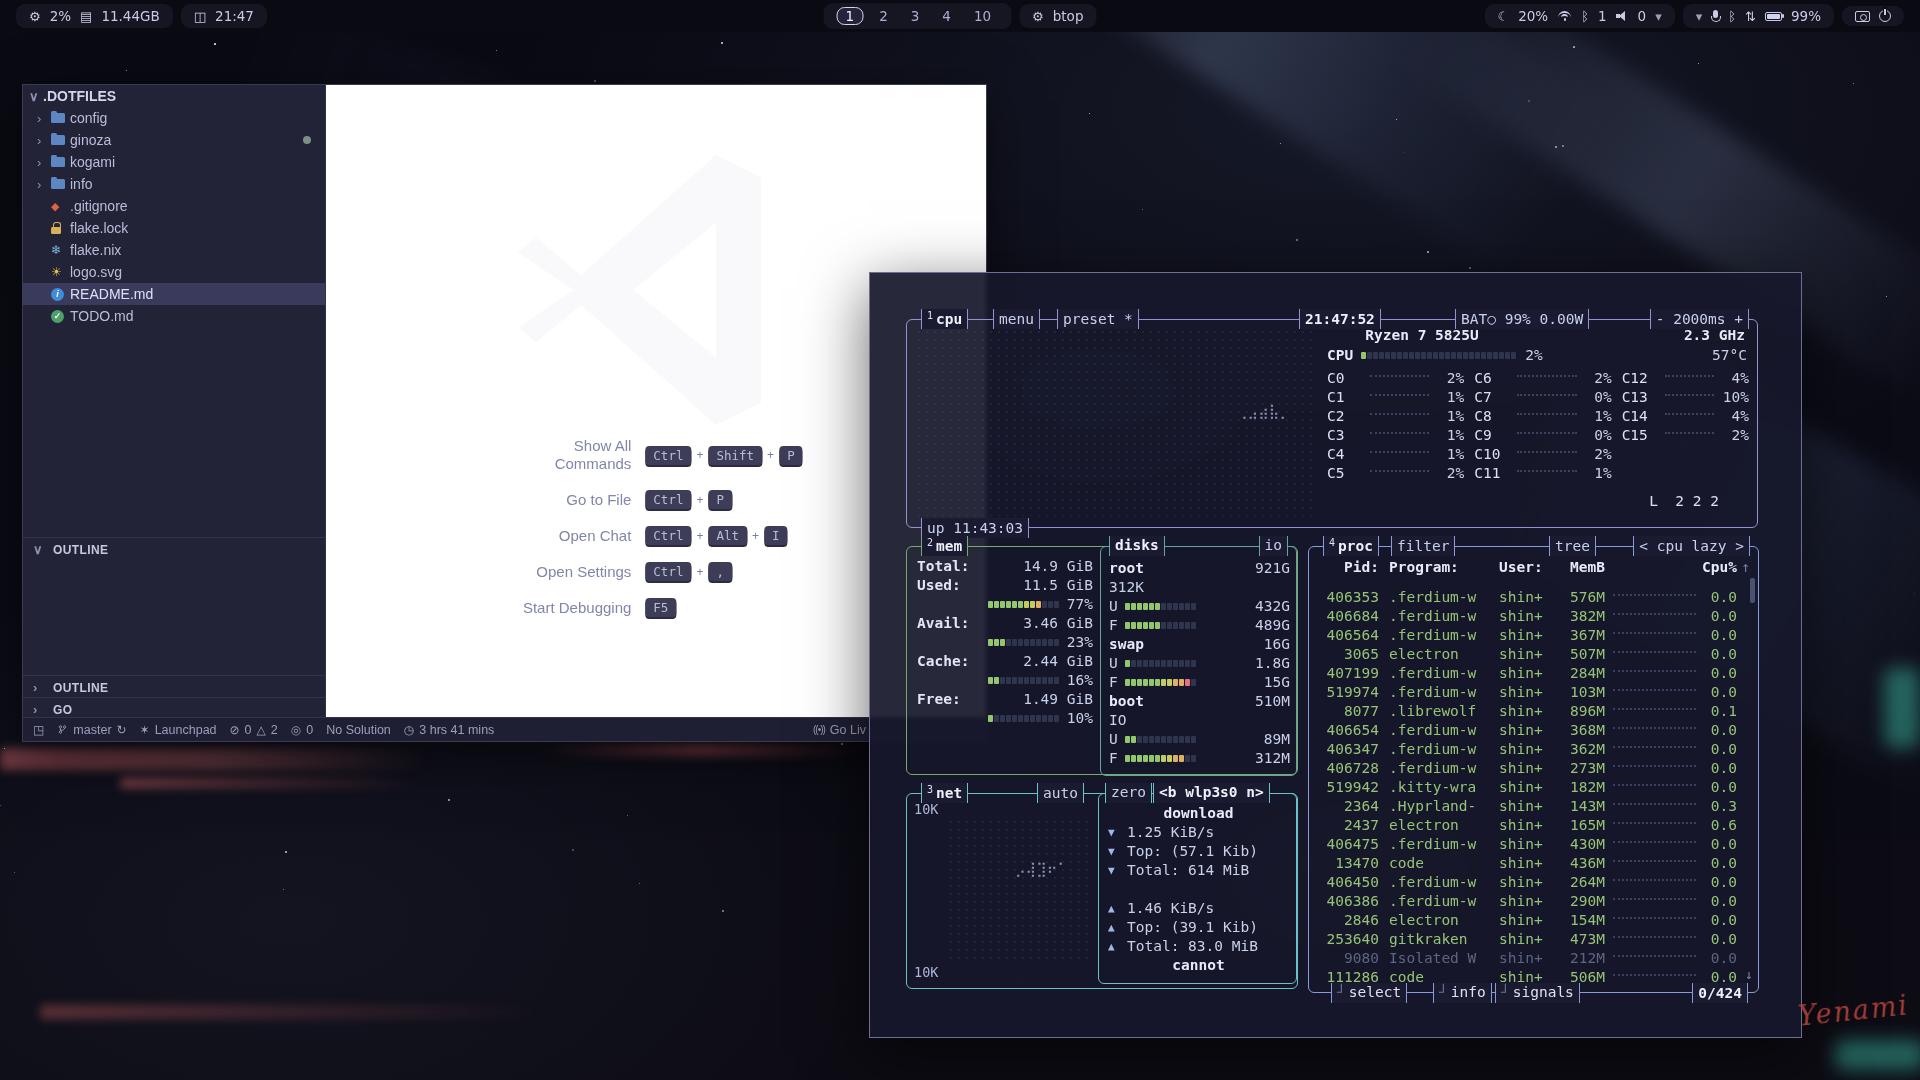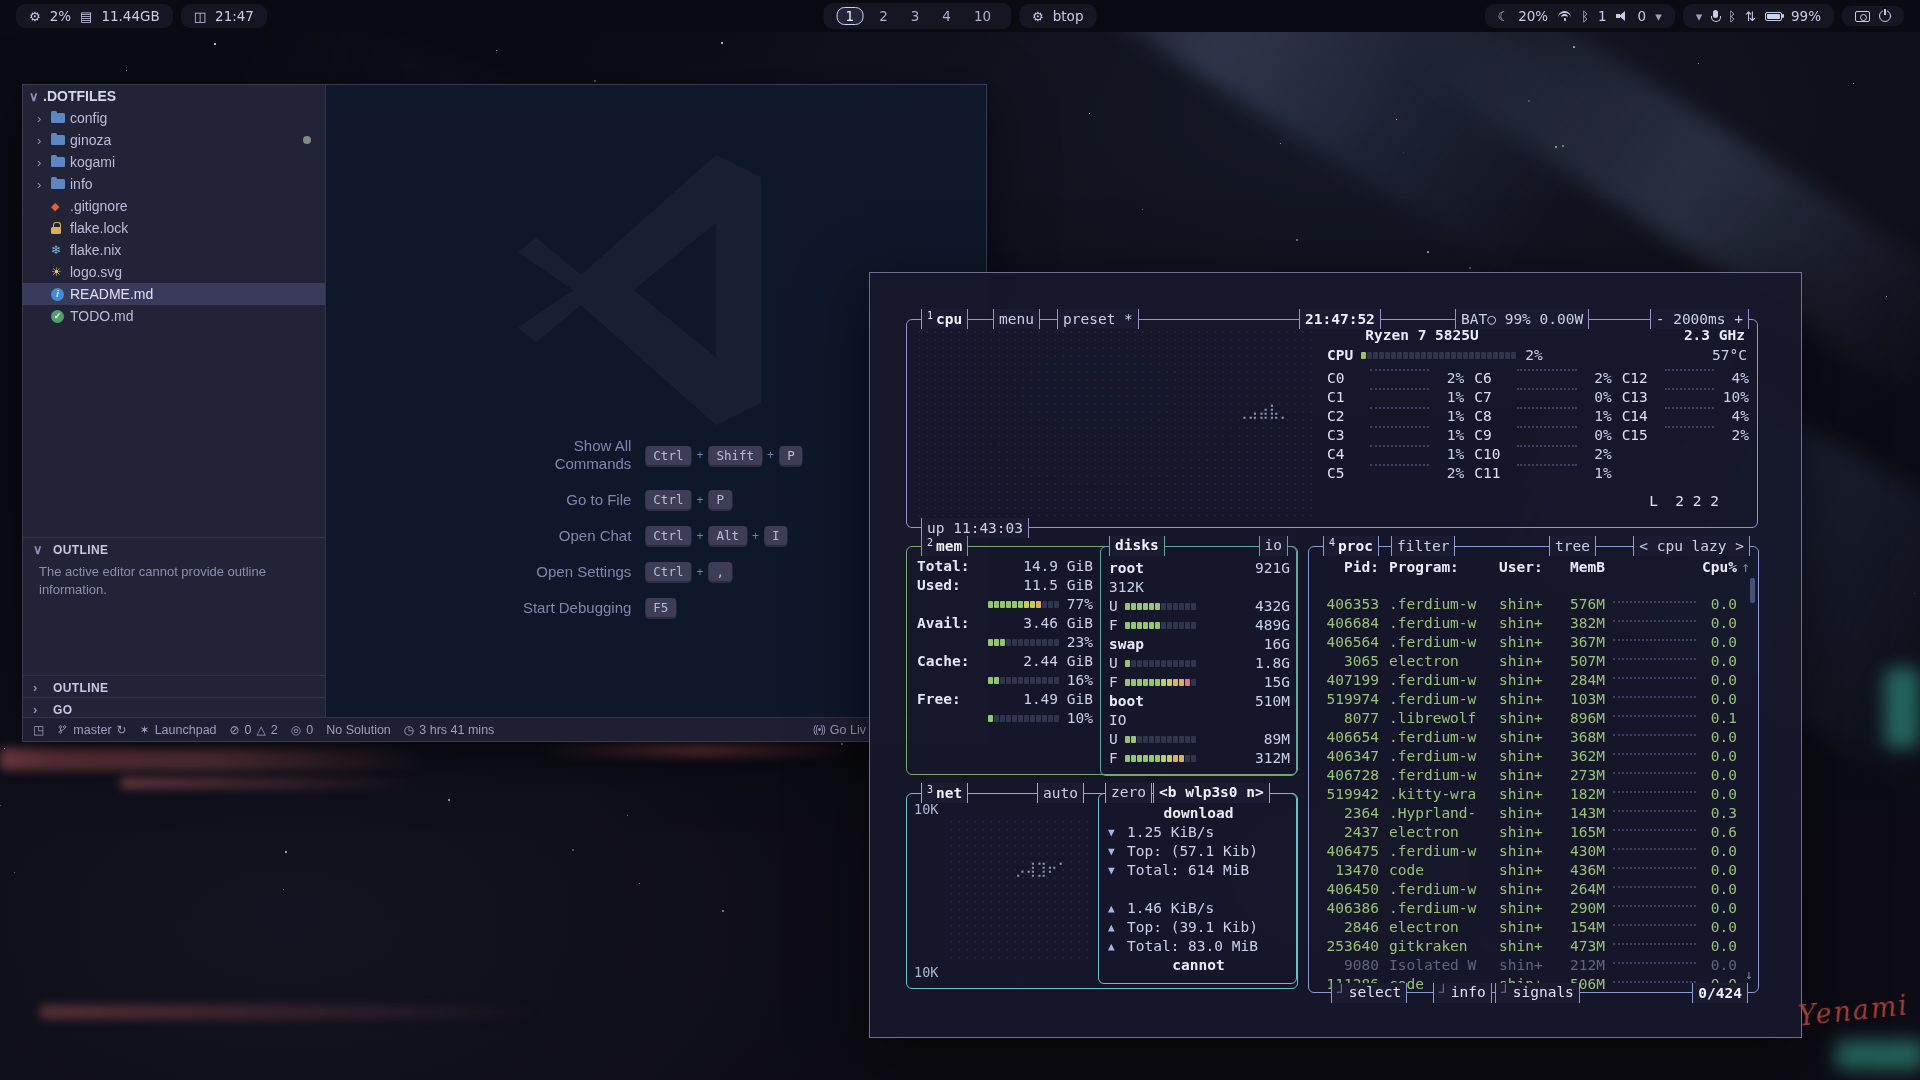--- a/index.html
+++ b/index.html
@@ -67,21 +67,21 @@
   .ico-pow{position:relative;width:12px;height:12px;border:1.5px solid #c7cbe6;border-radius:50%;display:inline-block}
   .ico-pow::before{content:"";position:absolute;left:4px;top:-3px;width:1.8px;height:6px;background:#0a0a12;box-shadow:0 0 0 1px #0a0a12}
   .ico-pow::after{content:"";position:absolute;left:4.2px;top:-2px;width:1.8px;height:6px;background:#c7cbe6}
 
   
   .vscode{position:absolute;left:22px;top:84px;width:965px;height:658px;background:rgba(37,37,58,.97);
     border:1px solid #3a3a55;box-shadow:0 14px 50px rgba(0,0,0,.55);display:flex;flex-direction:column;z-index:10;
     font-family:"Liberation Sans",sans-serif}
   .vs-main{flex:1;display:flex;min-height:0}
   .vs-sidebar{width:303px;background:#232338;border-right:1px solid #32324d;position:relative}
-  .vs-editor{flex:1;position:relative;background:#0f172a}
+  .vs-editor{flex:1;position:relative;background:#ffffff}
   .ex-head{display:flex;align-items:center;justify-content:space-between;padding:9px 14px 4px 16px;
     font-size:11.5px;letter-spacing:1px;color:#a0a4c4}
   .ex-more{color:#a0a4c4;font-size:15px;letter-spacing:1px}
   .trow{display:flex;align-items:center;height:22px;padding-left:14px;font-size:14px;color:#b9bdd8;position:relative;cursor:default}
   .trow.sel{background:#3a3a5c;color:#dde0f4}
   .trow.root{font-weight:bold;color:#d4d7ec;padding-left:6px}
   .chev{width:14px;color:#8d92b4;font-size:13px}
   .fic{width:19px;display:inline-flex;align-items:center;justify-content:flex-start;font-size:12px}
   .ic-folder i{position:relative;width:14px;height:10px;background:#5d87c2;border-radius:1.5px;display:inline-block}
   .ic-folder i::before{content:"";position:absolute;left:0;top:-2.5px;width:6px;height:3px;background:#5d87c2;border-radius:1.5px 1.5px 0 0}
@@ -135,21 +135,21 @@
   .blk.sm{width:5px;height:7px}
   .lead{flex:1;border-bottom:2px dotted #3b415e;margin:0 5px 5px}
   
   .cpu-model{position:absolute;left:400px;top:6px;width:230px;text-align:center;font-weight:bold;color:#e7eaf8}
   .cpu-freq{position:absolute;right:12px;top:6px;font-weight:bold;color:#e7eaf8}
   .cpu-meter-row{position:absolute;left:420px;right:10px;top:26px;display:flex;align-items:center;gap:8px}
   .cpu-meter-row .sp{flex:1}
   .cores{position:absolute;left:420px;right:8px;top:49px;display:flex;gap:10px}
   .corecol{width:138px}
   .corecol:last-child{width:128px}
-  .corerow{display:flex;align-items:flex-start;height:19px}
+  .corerow{display:flex;align-items:center;height:19px}
   .cname{width:38px;color:#dce0f2}
   .cpct{text-align:right;min-width:30px}
   .cpu-up{left:14px}
   .cpu-load{position:absolute;right:38px;bottom:16px;color:#dce0f2;white-space:pre}
   
   .mem-stats{position:absolute;left:10px;top:10px;width:176px}
   .mrow{display:flex;align-items:center;height:19px}
   .mlabel{font-weight:bold;color:#e2e6f6}
   .mval{margin-left:auto}
   .mprow{display:flex;align-items:center;height:19px;justify-content:flex-end;gap:7px}
@@ -160,21 +160,21 @@
   .dline .meter{margin-left:7px}
   
   .scale{position:absolute;color:#aeb6d8;font-size:13.5px}
   .netlines{position:absolute;left:9px;right:7px;top:10px}
   .nrow{display:flex;align-items:center;height:19px;gap:7px}
   .nrow .arr{width:12px;color:#9fb7e8;font-size:11px}
   .ncenter{text-align:center;font-weight:bold;color:#e7eaf8;height:19px}
   
   .phead,.prow{display:flex;align-items:center;height:19px}
   .phead{position:absolute;left:8px;right:8px;top:11px;font-weight:bold;color:#e7eaf8}
-  .prows{position:absolute;left:8px;right:8px;top:48px}
+  .prows{position:absolute;left:8px;right:8px;top:41px}
   .p-pid{width:62px;text-align:right}
   .p-prog{width:118px;padding-left:10px;overflow:hidden;white-space:nowrap}
   .p-user{width:58px;padding-left:2px}
   .p-mem{width:50px;text-align:right}
   .p-lead{flex:1;border-bottom:2px dotted #394060;margin:0 5px 5px 8px}
   .p-cpu{width:36px;text-align:right}
   .p-arrow{width:13px;text-align:right;color:#7a82a8;font-weight:normal}
   .prow{color:#97c378}
   .prow.dim{color:#5d6583}
   .pscroll{position:absolute;right:3px;top:31px;width:5px;height:25px;background:#4a5274;border-radius:2px}
@@ -446,21 +446,20 @@
                 <span class="circ">✓</span>
               </span>
               <span class="flabel">TODO.md</span>
             </div>
           </div>
 
         <div class="section" style="top:452px">
           <span class="chev">∨</span>
           <span>OUTLINE</span>
         </div>
-        <div class="outline-msg">The active editor cannot provide outline information.</div>
         <div class="section" style="top:590px">
           <span class="chev">›</span>
           <span>OUTLINE</span>
         </div>
         <div class="section" style="top:612px">
           <span class="chev">›</span>
           <span>GO</span>
         </div>
       </div>
 

